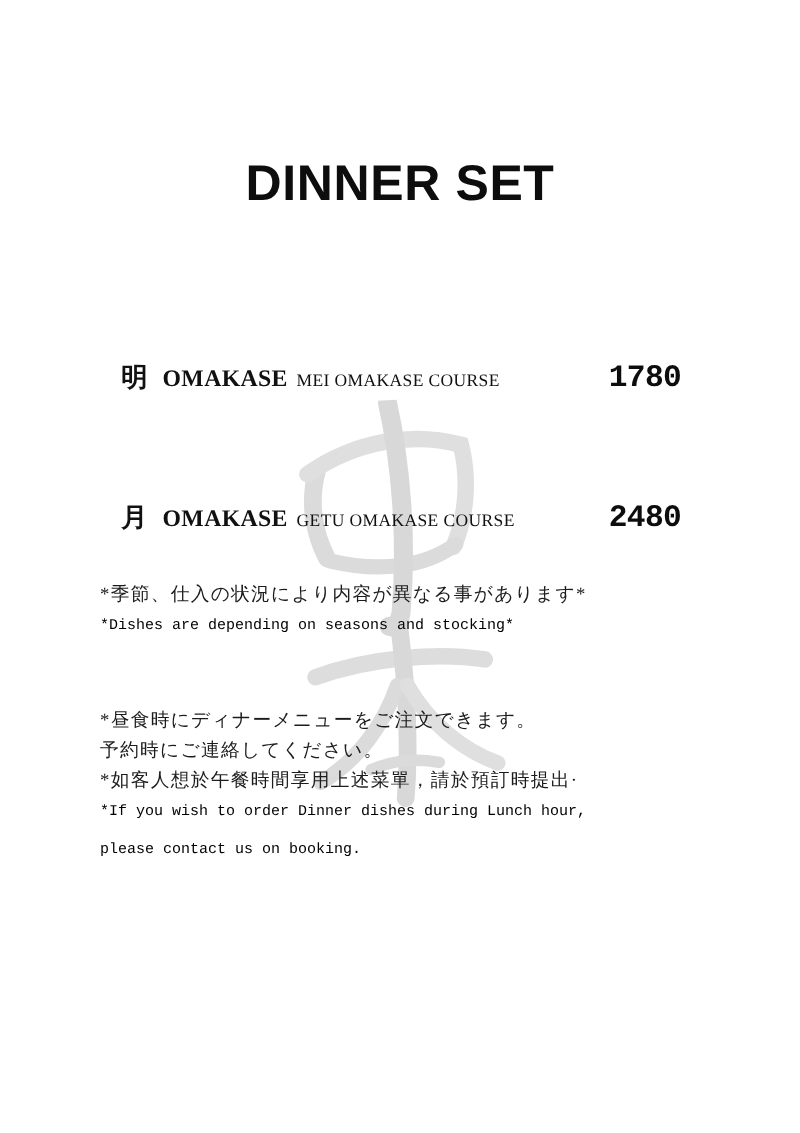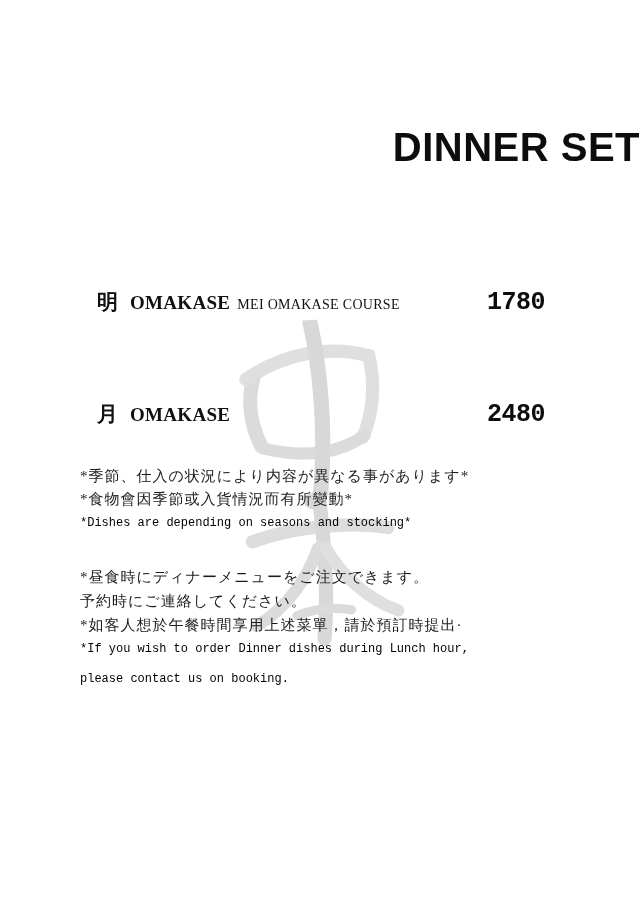--- a/index.html
+++ b/index.html
@@ -16,21 +16,21 @@
     font-family: "Liberation Sans", sans-serif;
     color: #111111;
   }
 
   
   .title {
     position: absolute;
     top: 126px;
     left: 0;
     width: 640px;
-    text-align: right;
+    text-align: center;
     font-family: "Liberation Sans", sans-serif;
     font-weight: bold;
     font-size: 40px;
     line-height: 42px;
     letter-spacing: 0.5px;
     color: #0d0d0d;
   }
 
   
   .watermark {
@@ -142,26 +142,26 @@
     <div class="course-row row-1">
       <span class="course-kanji">明</span>
       <span class="course-name">OMAKASE</span>
       <span class="course-sub">MEI OMAKASE COURSE</span>
       <span class="course-price">1780</span>
     </div>
 
     <div class="course-row row-2">
       <span class="course-kanji">月</span>
       <span class="course-name">OMAKASE</span>
+      <span class="course-sub">GETU OMAKASE COURSE</span>
       <span class="course-price">2480</span>
     </div>
 
     <div class="notes notes-seasonal">
       <span class="note-line note-cjk">*季節、仕入の状況により内容が異なる事があります*</span>
-      <span class="note-line note-cjk">*食物會因季節或入貨情況而有所變動*</span>
       <span class="note-line note-en">*Dishes are depending on seasons and stocking*</span>
     </div>
 
     <div class="notes notes-lunch">
       <span class="note-line note-cjk">*昼食時にディナーメニューをご注文できます。</span>
       <span class="note-line note-cjk">予約時にご連絡してください。</span>
       <span class="note-line note-cjk">*如客人想於午餐時間享用上述菜單，請於預訂時提出·</span>
       <span class="note-line note-en">*If you wish to order Dinner dishes during Lunch hour,</span>
       <span class="note-line note-en note-last">please contact us on booking.</span>
     </div>

